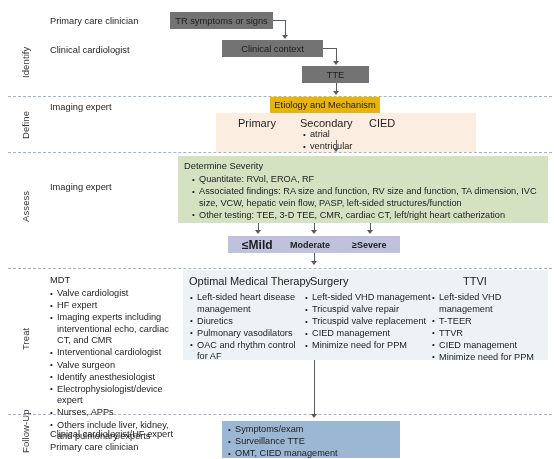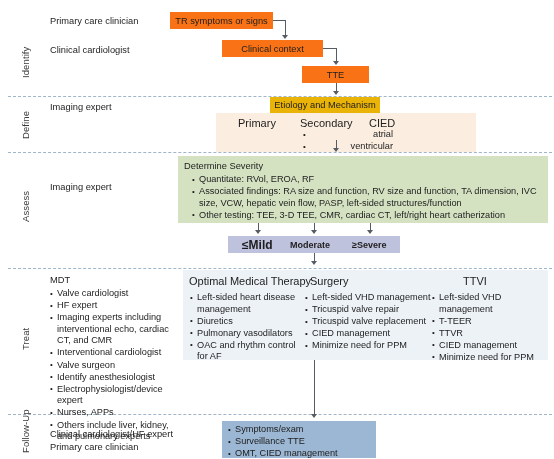--- a/index.html
+++ b/index.html
@@ -55,21 +55,21 @@
     font-size: 9.3px;
     line-height: 12px;
     color: #1d1d1d;
   }
   .box-center {
     display: flex;
     align-items: center;
     justify-content: center;
     text-align: center;
   }
-  .blue   { background: #f97316; }
+  .blue   { background: #737373; }
   .blue-d { background: #9cb7d3; }
   .amber  { background: #eab308; }
   .peach  { background: #fbeee1; }
   .green  { background: #d4e2c2; }
   .lav    { background: #bfc2dd; }
   .panel  { background: #edf2f7; }
 
   
   .vline {
     position: absolute;
@@ -168,21 +168,21 @@
   <div class="role" style="left:50px; top:101px;">Imaging expert</div>
 
   <div class="box box-center amber" style="left:270px; top:97px; width:110px; height:16px;">Etiology and Mechanism</div>
 
   <div class="box peach" style="left:216px; top:113px; width:260px; height:39px;"></div>
 
   <div class="col-hdr" style="left:238px; top:117px;">Primary</div>
   <div class="col-hdr" style="left:300px; top:117px;">Secondary</div>
   <div class="col-hdr" style="left:369px; top:117px;">CIED</div>
 
-  <div class="box" style="left:303px; top:129px; width:90px;text-align:right;">
+  <div class="box" style="left:303px; top:129px; width:90px;">
     <ul class="bl">
       <li>atrial</li>
       <li>ventricular</li>
     </ul>
   </div>
 
   <div class="vline" style="left:336px; top:140px; height:10px;"></div>
   <div class="arrow-head" style="left:332.8px; top:148px;"></div>
 
   <div class="role" style="left:50px; top:181px;">Imaging expert</div>
@@ -263,21 +263,21 @@
       <li>Minimize need for PPM</li>
     </ul>
   </div>
 
   <div class="vline" style="left:314px; top:360px; height:56px;"></div>
   <div class="arrow-head" style="left:310.8px; top:414px;"></div>
 
   <div class="plain-txt" style="left:50px; top:428px;">Clinical cardiologist/HF expert</div>
   <div class="plain-txt" style="left:50px; top:441px;">Primary care clinician</div>
 
-  <div class="box blue-d" style="left:222px; top:421px; width:154px; height:37px; padding:3px 6px 0 6px;">
+  <div class="box blue-d" style="left:222px; top:421px; width:178px; height:37px; padding:3px 6px 0 6px;">
     <ul class="bl">
       <li>Symptoms/exam</li>
       <li>Surveillance TTE</li>
       <li>OMT, CIED management</li>
     </ul>
   </div>
 
 </div>
 
 </body></html>

